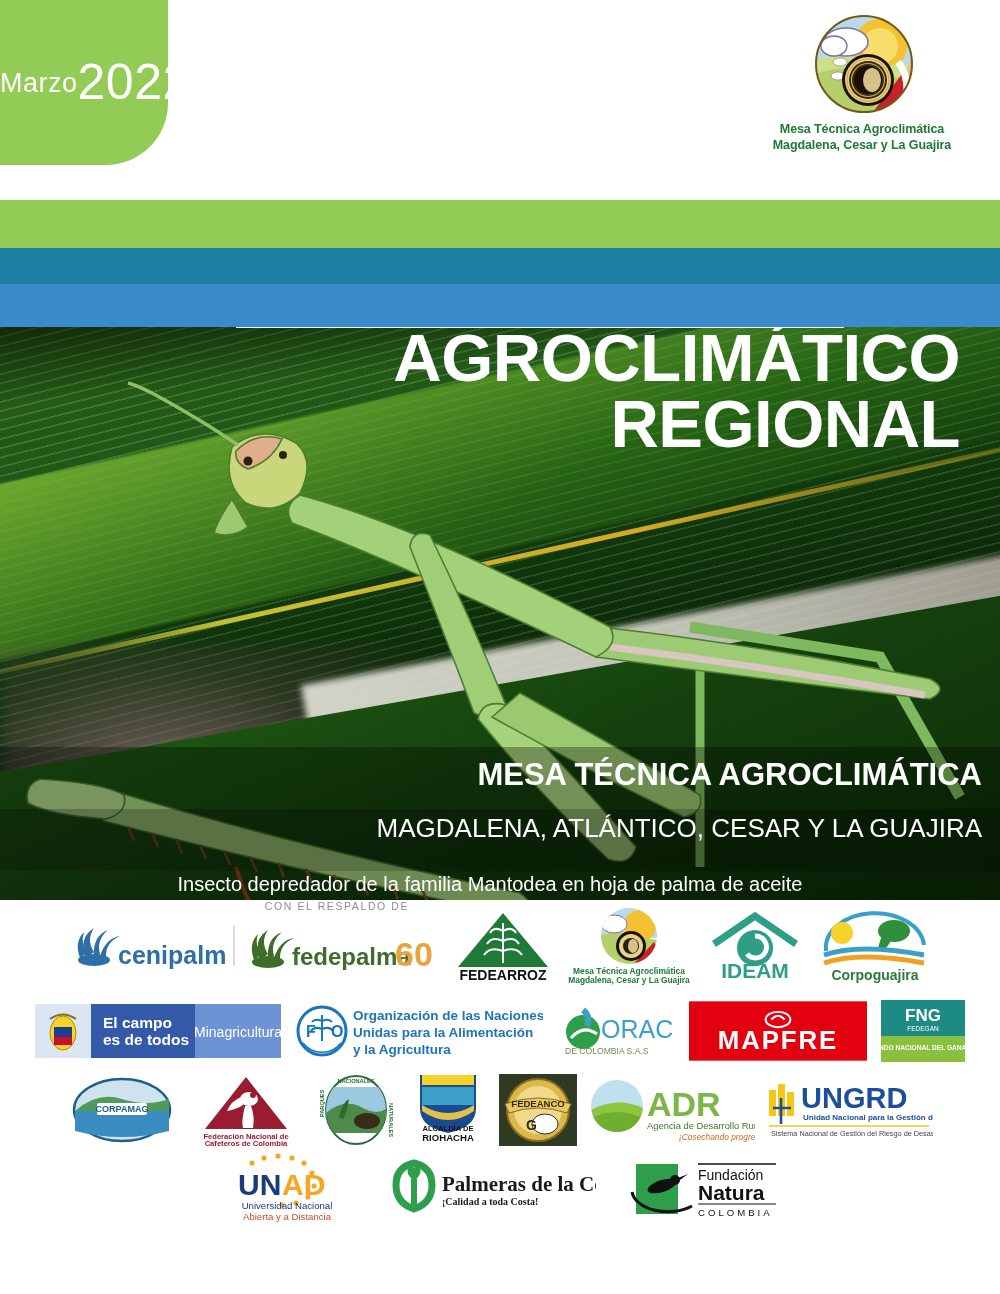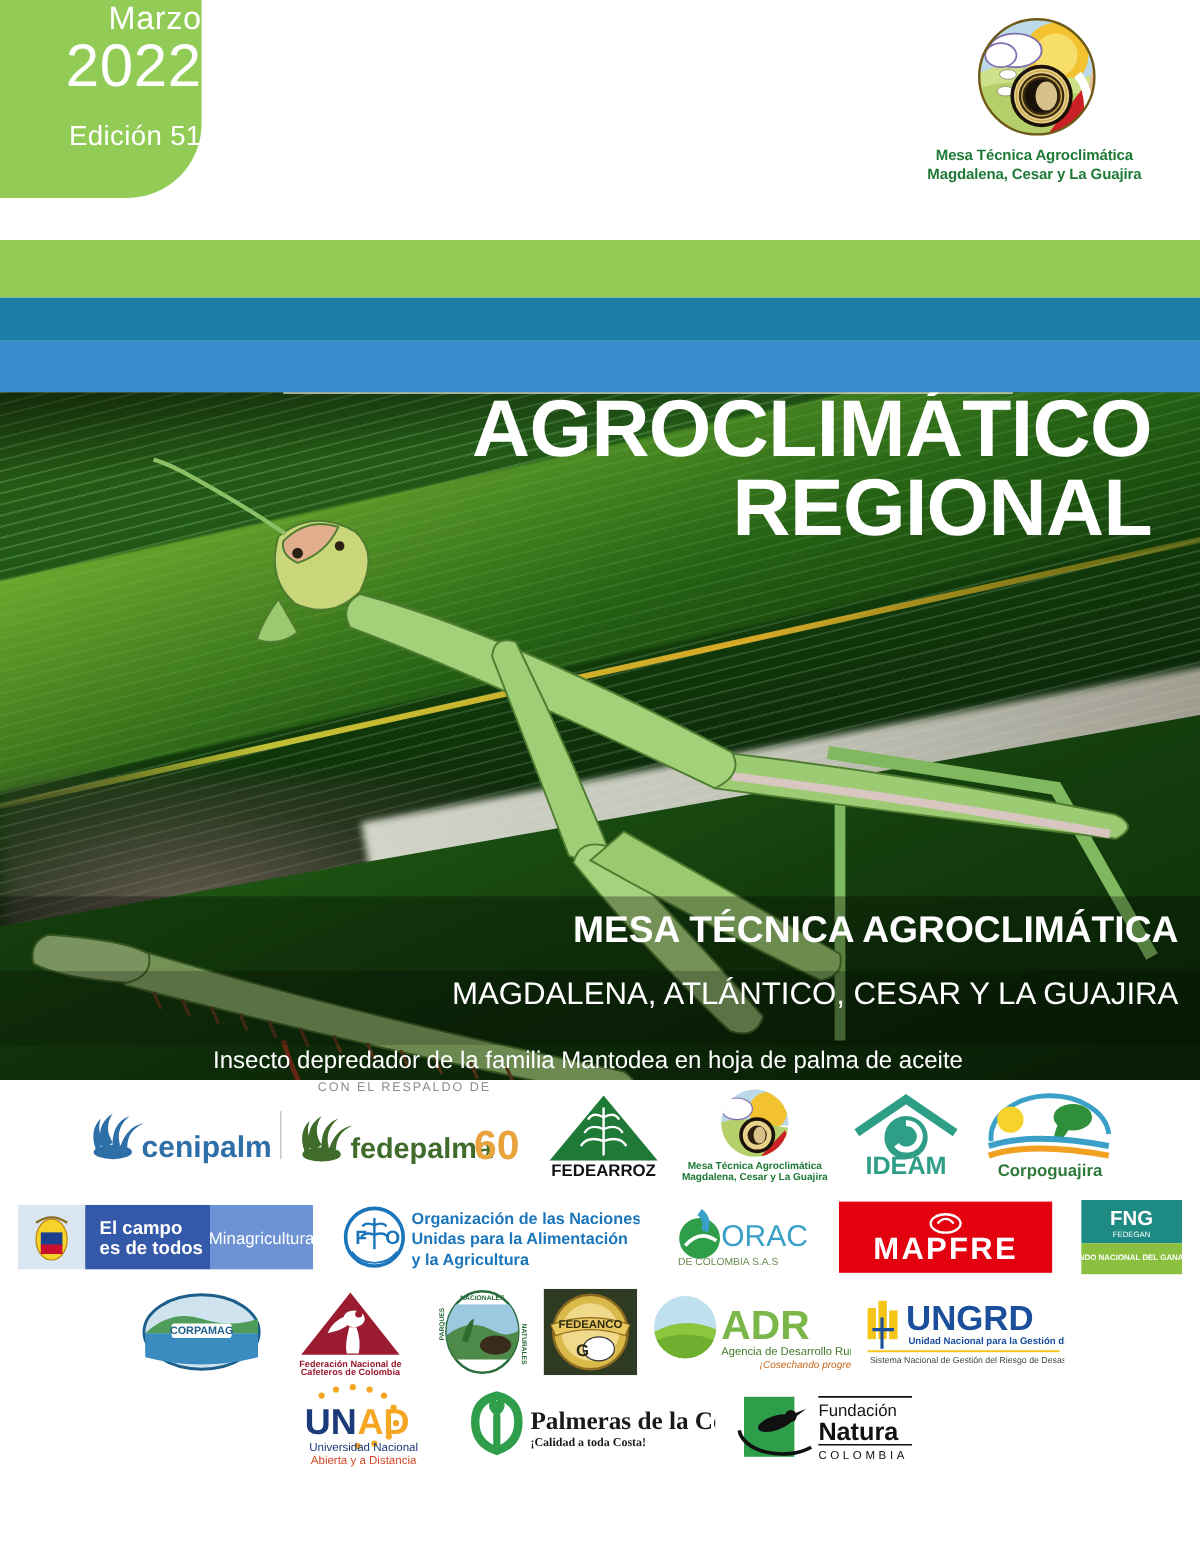--- a/index.html
+++ b/index.html
@@ -12,21 +12,21 @@
   .page { position: relative; width: 1000px; height: 1294px; background:#fff; }
 
   
   .top-area { position:absolute; left:0; top:0; width:1000px; height:200px; background:#ffffff; }
 
   .issue-badge {
     position:absolute; left:0; top:0; width:168px; height:165px;
     background:#92cc56;
     border-bottom-right-radius: 62px;
     color:#ffffff;
-    display:flex; flex-direction:column; align-items:flex-end; justify-content:flex-start;
+    display:flex; flex-direction:row; align-items:center; justify-content:flex-start;
     padding-top:1px;
   }
   .issue-month { font-size:27px; font-weight:400; letter-spacing:.5px; line-height:1.05; }
   .issue-year  { font-size:50px; font-weight:400; letter-spacing:.5px; line-height:1.12; margin-top:-2px;}
   .issue-ed    { font-size:23px; font-weight:400; letter-spacing:.3px; line-height:1.1; margin-top:18px;}
 
   
   .mta-logo { position:absolute; right:14px; top:12px; width:248px; height:160px; }
   .mta-mark { position:absolute; left:72px; top:0; width:108px; height:110px; }
   .mta-caption {
@@ -124,23 +124,23 @@
     font-family:"Liberation Sans", sans-serif;
   }
 
   
   .logos { position:absolute; left:0; top:900px; width:1000px; height:394px; background:#ffffff; }
   .logo-row { display:flex; align-items:center; justify-content:center; width:1000px; }
   .logo { display:flex; align-items:center; justify-content:center; position:relative; }
   .logo svg { display:block; }
 
   .r1 { height:92px; gap:6px; }
-  .r2 { height:78px; gap:24px; }
+  .r2 { height:78px; gap:14px; }
   .r3 { height:80px; gap:10px; }
-  .r4 { height:76px; gap:16px; }
+  .r4 { height:76px; gap:32px; }
   .respaldo { position:absolute; top:-20px; left:50%; transform:translateX(-50%);
      font-size:10.5px; color:#8d8d8d; letter-spacing:1.6px; white-space:nowrap; }
 </style>
 </head>
 <body>
 
 <div class="page">
 
   <div class="top-area">
 
@@ -472,20 +472,30 @@
             <path d="M11 40 Q30 24 50 36 Q62 42 71 36 L71 60 H11 Z" fill="#4e8a4a"></path>
             <path d="M24 44 q4 -16 10 -18 q-2 14 -6 20 Z" fill="#2f6b2f"></path>
             <ellipse cx="52" cy="48" rx="13" ry="8" fill="#3a2a1a"></ellipse>
           </g>
           <text x="9" y="44" font-family="Liberation Sans, sans-serif" font-size="5.6" font-weight="bold" fill="#2a6b3a" transform="rotate(-90 9 44)">PARQUES</text>
           <text x="41" y="10" text-anchor="middle" font-family="Liberation Sans, sans-serif" font-size="5.6" font-weight="bold" fill="#2a6b3a">NACIONALES</text>
           <text x="74" y="30" font-family="Liberation Sans, sans-serif" font-size="5.6" font-weight="bold" fill="#2a6b3a" transform="rotate(90 74 30)">NATURALES</text>
         </svg>
       </div>
 
+      <div class="logo" style="width:82px">
+        <svg viewBox="0 0 82 74" width="82" height="74">
+          <path d="M41 2 h28 v34 q0 18 -28 24 q-28 -6 -28 -24 V2 Z" fill="#1a4b8f"></path>
+          <path d="M41 2 h26 v10 H15 V2 Z" fill="#f5d32a"></path>
+          <path d="M15 14 h52 v18 H15 Z" fill="#3aa0c8"></path>
+          <path d="M15 32 q26 16 52 0 v6 q-26 18 -52 0 Z" fill="#e0c24a"></path>
+          <text x="41" y="58" text-anchor="middle" font-family="Liberation Sans, sans-serif" font-size="7.6" font-weight="bold" fill="#111">ALCALDÍA DE</text>
+          <text x="41" y="68" text-anchor="middle" font-family="Liberation Sans, sans-serif" font-size="9.6" font-weight="bold" fill="#111">RIOHACHA</text>
+        </svg>
+      </div>
 
       <div class="logo" style="width:78px">
         <svg viewBox="0 0 78 72" width="78" height="72">
           <rect x="0" y="0" width="78" height="72" fill="#2f3a22"></rect>
           <circle cx="39" cy="36" r="31" fill="#d9b94a" stroke="#8a6b1f" stroke-width="2"></circle>
           <circle cx="39" cy="36" r="24" fill="#f0d98a"></circle>
           <path d="M6 30 q33 -12 66 0 l-4 9 q-29 -10 -58 0 Z" fill="#e8c860" stroke="#8a6b1f" stroke-width="1"></path>
           <text x="39" y="33" text-anchor="middle" font-family="Liberation Sans, sans-serif" font-size="9.5" font-weight="bold" fill="#2f2a12">FEDEANCO</text>
           <ellipse cx="46" cy="50" rx="13" ry="10" fill="#ffffff" stroke="#333" stroke-width="1"></ellipse>
           <text x="27" y="56" font-family="Liberation Sans, sans-serif" font-size="14" font-weight="bold" fill="#2f2a12">G</text>

